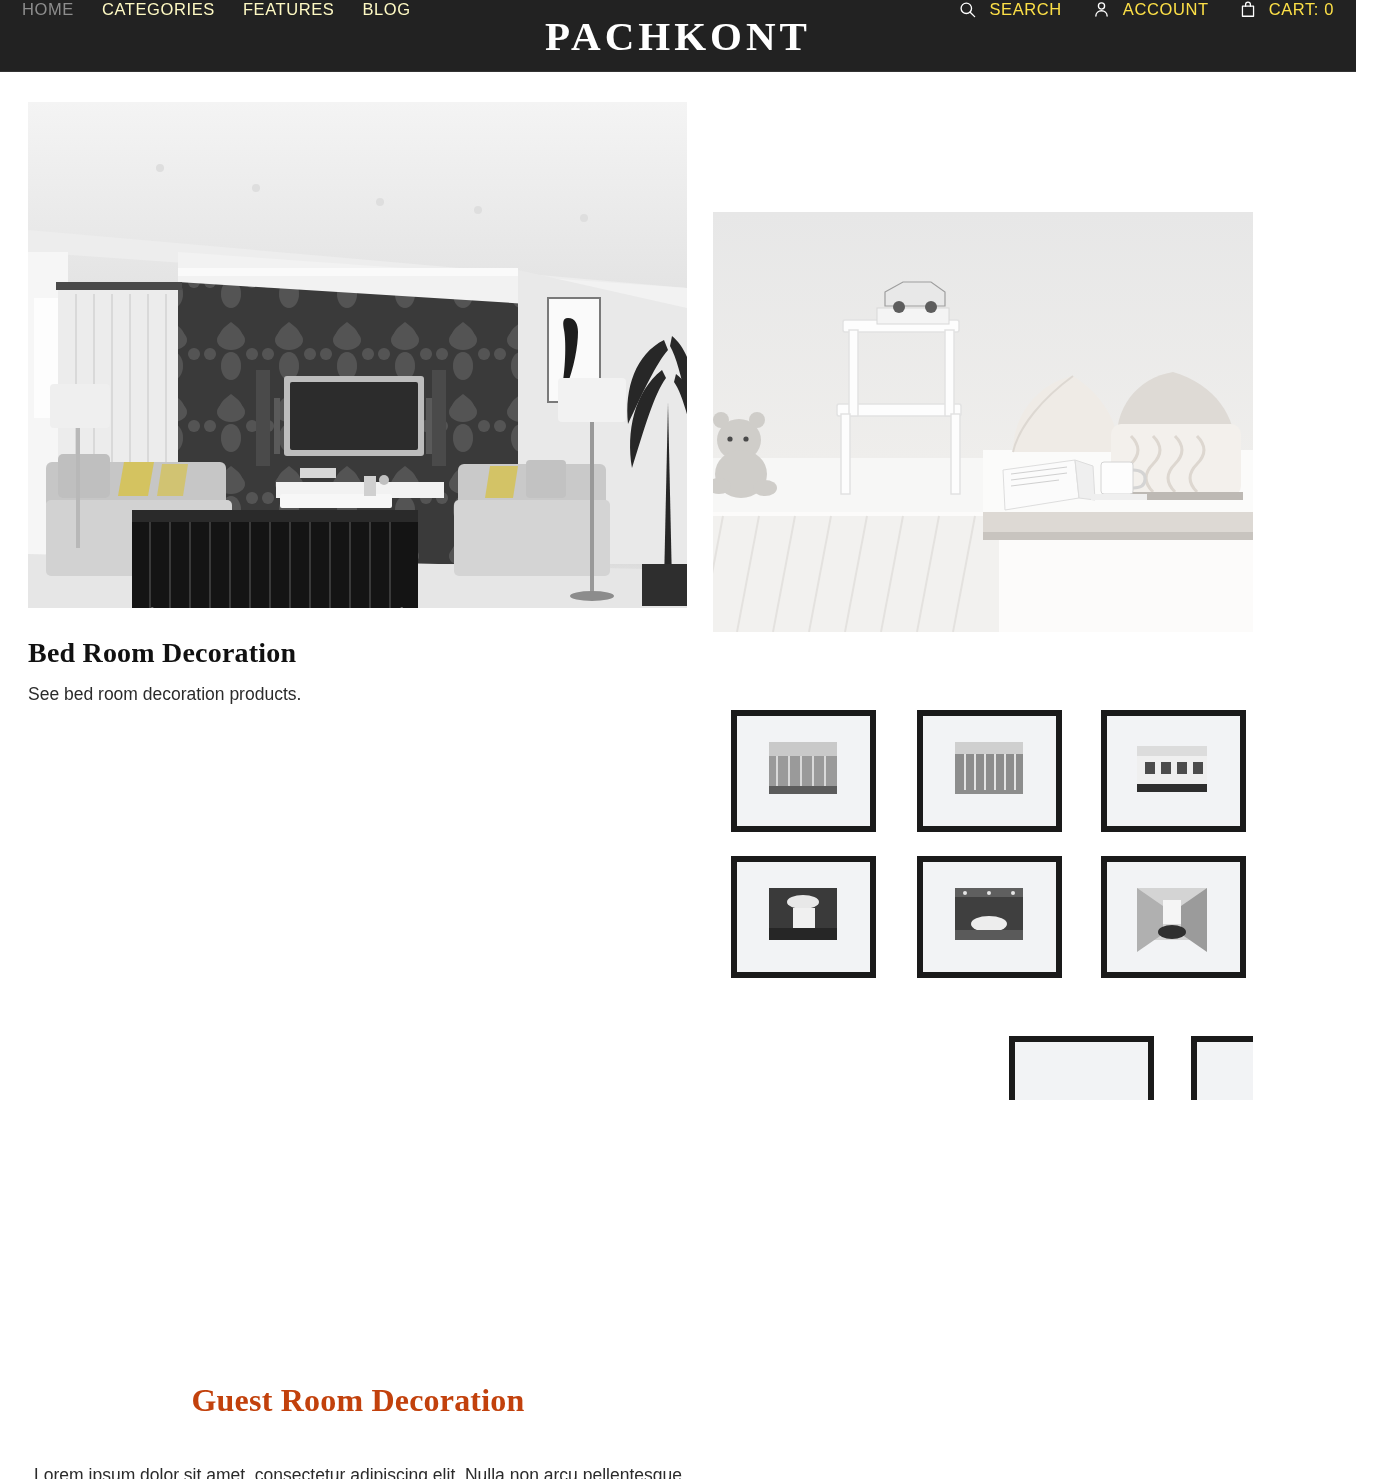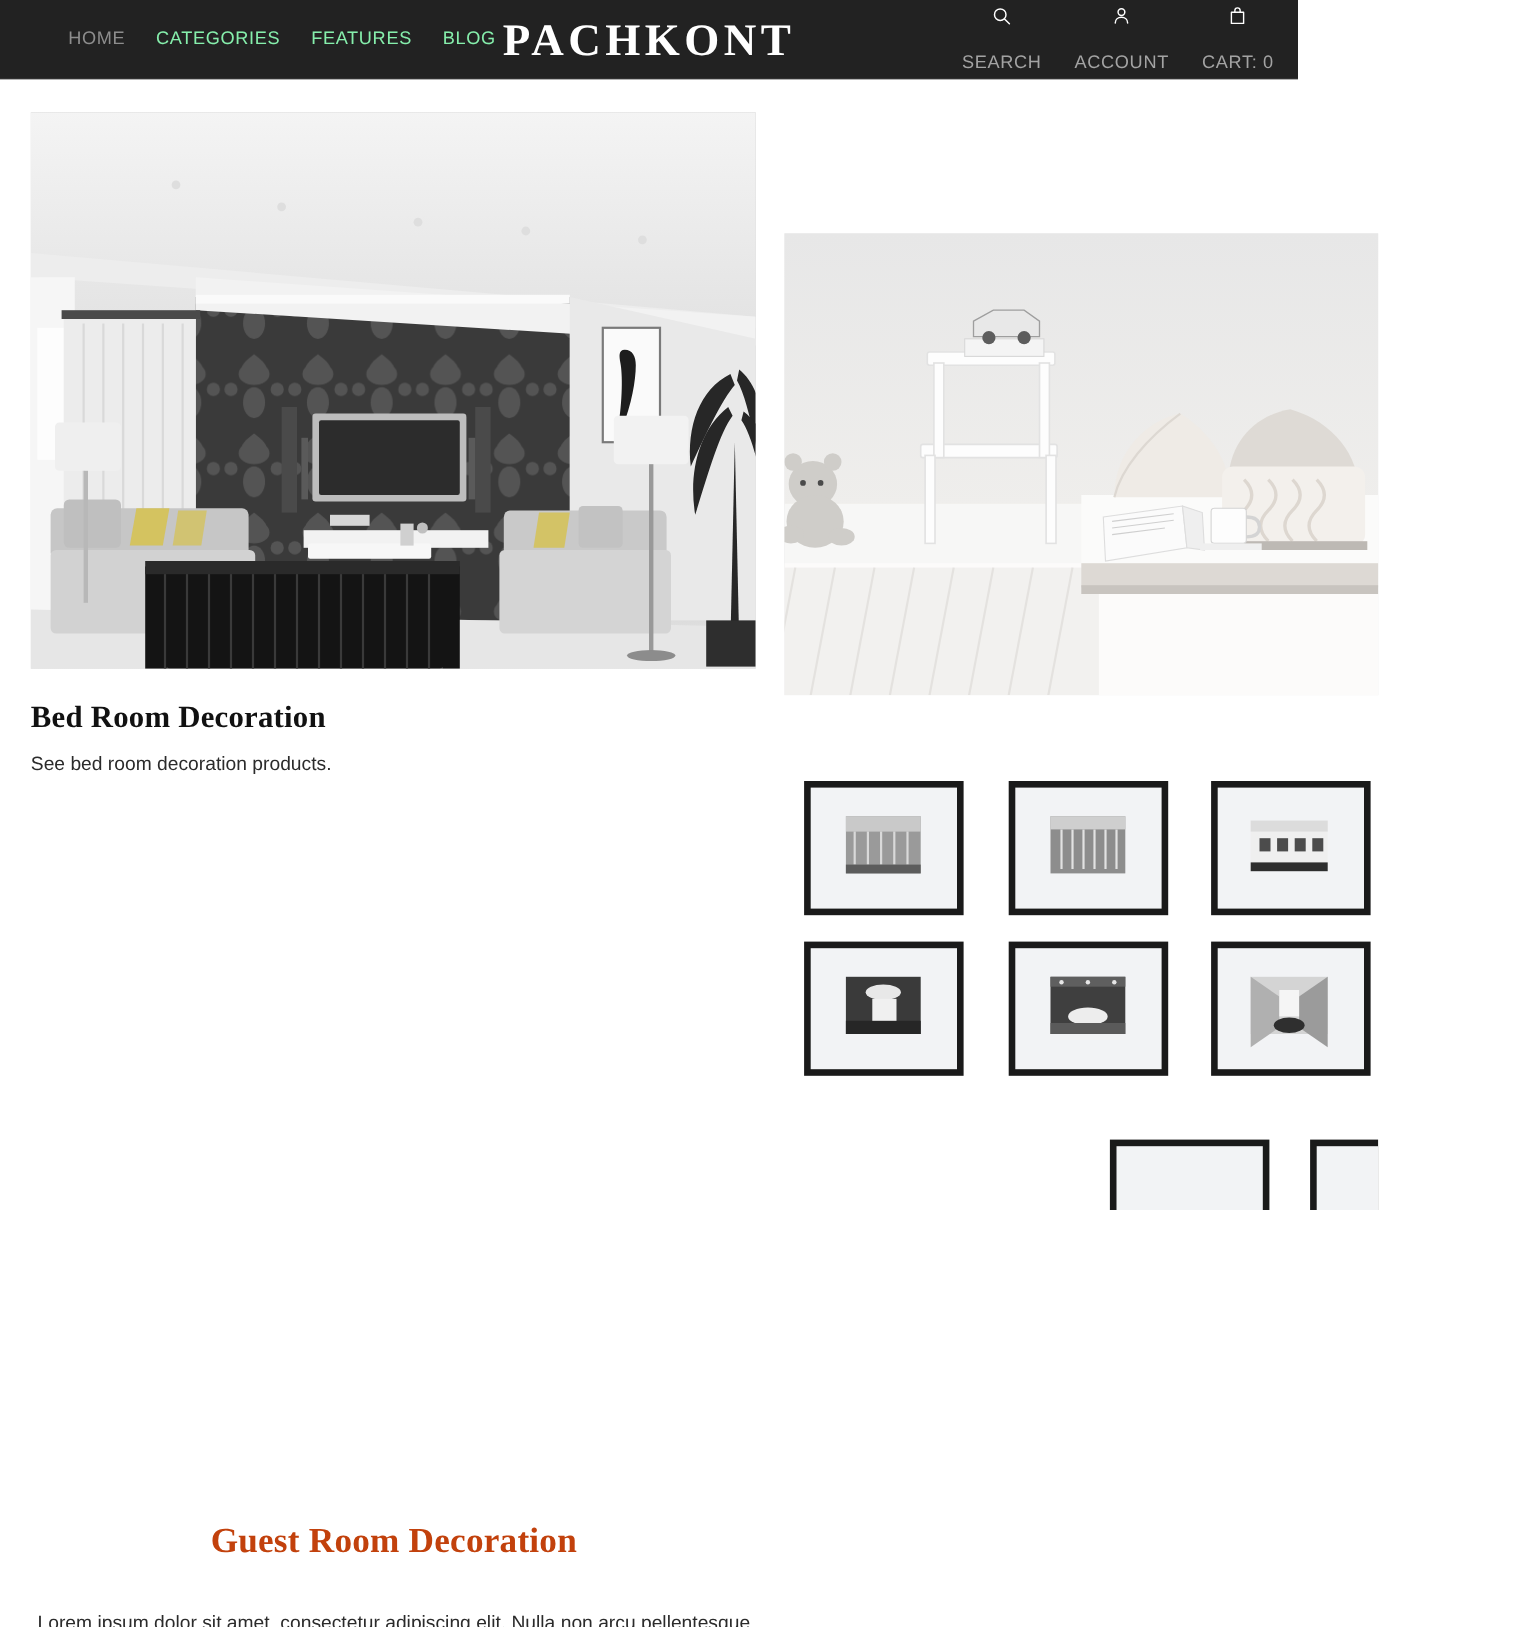--- a/index.html
+++ b/index.html
@@ -8,39 +8,38 @@
     width: 1400px;
     height: 1479px;
     overflow: hidden;
     background: #ffffff;
     font-family: "Liberation Sans", sans-serif;
   }
 
   
   .site-header {
     position: relative;
-    width: 1180px;
+    width: 1356px;
     height: 72px;
     background: #222222;
     display: flex;
-    align-items: center;
+    align-items: flex-start;
     border-bottom: 1px solid #333;
-    padding-left: 40px;
   }
 
   .nav-left {
     display: flex;
     align-items: center;
     gap: 28px;
     padding-left: 22px;
     flex: 0 0 auto;
   }
 
   .nav-link {
-    color: #86efac;
+    color: #fef9c3;
     font-size: 16.5px;
     letter-spacing: 0.6px;
     text-decoration: none;
     font-family: "Liberation Sans", sans-serif;
     font-weight: 400;
     white-space: nowrap;
     cursor: pointer;
   }
   .nav-link.dim { color: #8d8d8d; }
 
@@ -65,27 +64,26 @@
     gap: 30px;
     padding-right: 22px;
     flex: 0 0 auto;
     position: relative;
     z-index: 3;
   }
 
   .util-item {
     display: flex;
     align-items: center;
-    gap: 24px;
-    color: #a3a3a3;
+    gap: 12px;
+    color: #fde047;
     font-size: 16.5px;
     letter-spacing: 0.6px;
     cursor: pointer;
     white-space: nowrap;
-    flex-direction: column;
   }
   .util-item svg { display: block; }
 
   
   .page {
     position: relative;
     width: 1400px;
     height: 1407px;
   }
 

